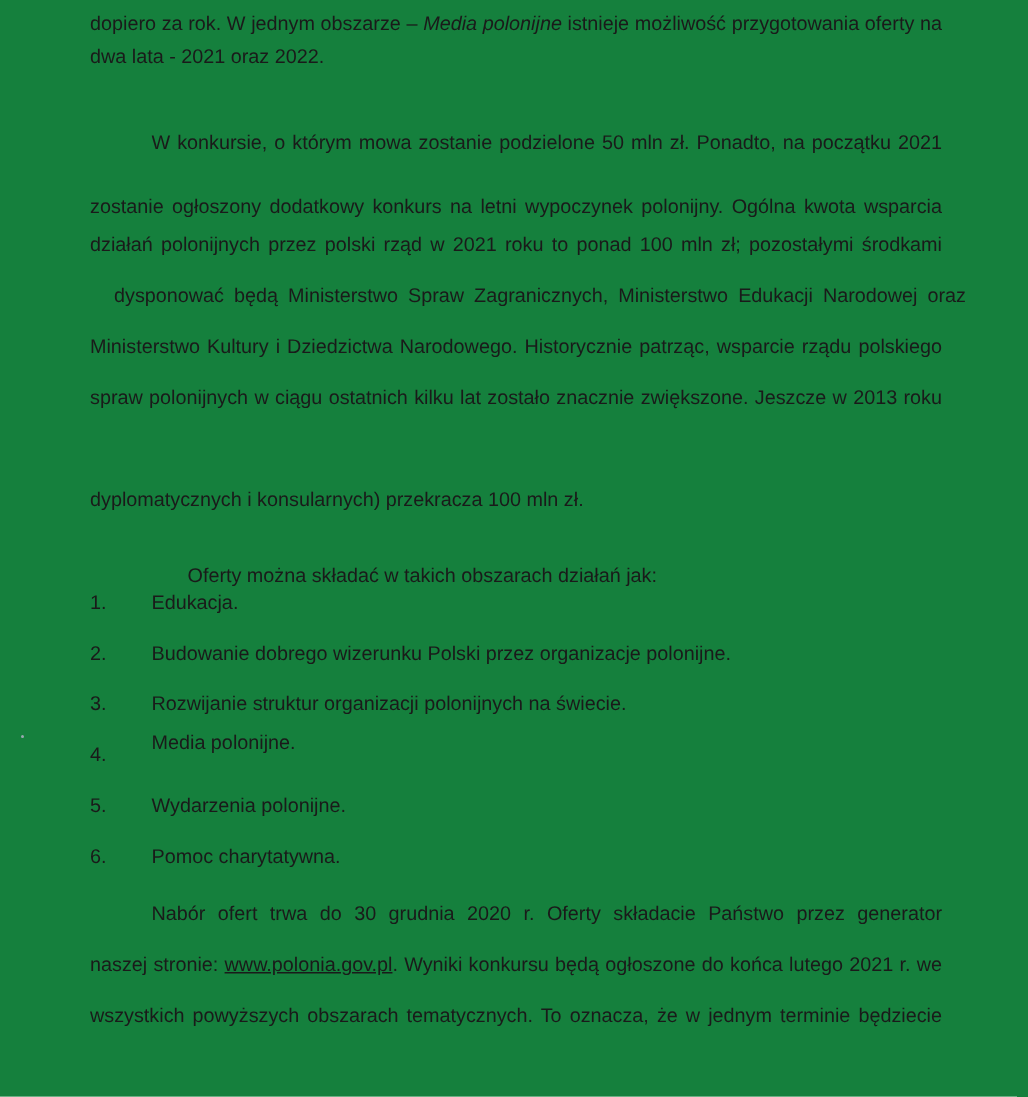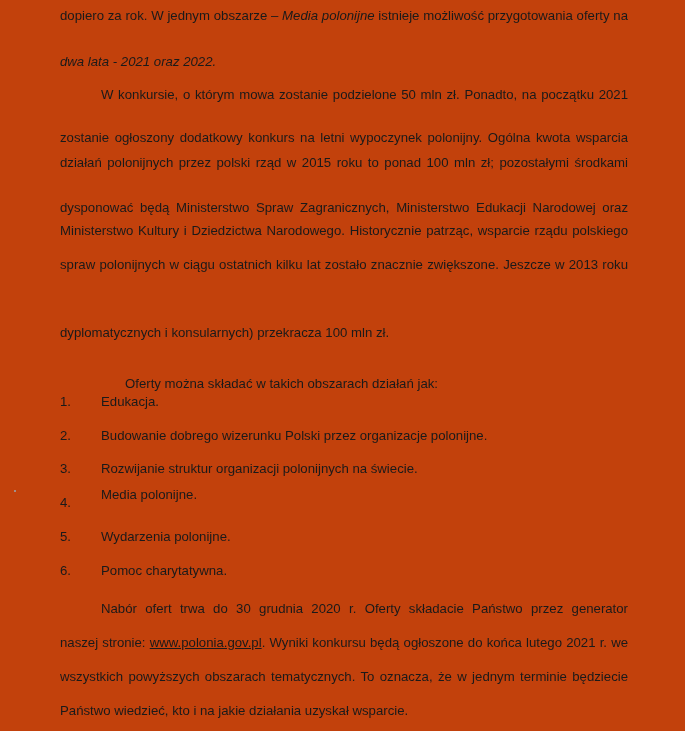--- a/index.html
+++ b/index.html
@@ -15,21 +15,21 @@
     font-family: "Liberation Sans", sans-serif;
     color: #1a1a1a;
     font-size: 13.2px;
   }
   .page {
     position: absolute;
     left: 0;
     top: 0;
     width: 685px;
     height: 731px;
-    background: #c2410c;
+    background: #15803d;
   }
   .line {
     position: absolute;
     left: 60px;
     width: 568px;
     white-space: nowrap;
     line-height: 16px;
   }
   .justify {
     text-align: justify;
@@ -63,26 +63,26 @@
     background: #9aa8b0;
     border-radius: 1px;
   }
 </style>
 </head>
 <body>
 
 <div class="page">
 
   <div class="line justify" style="top:8px;"><span>dopiero za rok. W jednym obszarze – </span><span class="ital">Media polonijne</span><span> istnieje możliwość przygotowania oferty na</span></div>
-  <div class="line" style="top:54px;font-style:italic;">dwa lata - 2021 oraz 2022.</div>
+  <div class="line" style="top:30px;">dwa lata - 2021 oraz 2022.</div>
 
   <div class="line justify indent" style="top:87px;">W konkursie, o którym mowa zostanie podzielone 50 mln zł. Ponadto, na początku 2021 roku</div>
   <div class="line justify" style="top:130px;">zostanie ogłoszony dodatkowy konkurs na letni wypoczynek polonijny. Ogólna kwota wsparcia</div>
-  <div class="line justify" style="top:155px;">działań polonijnych przez polski rząd w 2015 roku to ponad 100 mln zł; pozostałymi środkami</div>
-  <div class="line justify" style="top:200px;">dysponować będą Ministerstwo Spraw Zagranicznych, Ministerstwo Edukacji Narodowej oraz</div>
+  <div class="line justify" style="top:155px;">działań polonijnych przez polski rząd w 2021 roku to ponad 100 mln zł; pozostałymi środkami</div>
+  <div class="line justify" style="top:189px;margin-left:16px;">dysponować będą Ministerstwo Spraw Zagranicznych, Ministerstwo Edukacji Narodowej oraz</div>
   <div class="line justify" style="top:223px;">Ministerstwo Kultury i Dziedzictwa Narodowego. Historycznie patrząc, wsparcie rządu polskiego dla</div>
   <div class="line justify" style="top:257px;">spraw polonijnych w ciągu ostatnich kilku lat zostało znacznie zwiększone. Jeszcze w 2013 roku było</div>
   <div class="line" style="top:325px;">dyplomatycznych i konsularnych) przekracza 100 mln zł.</div>
 
   <div class="line indent" style="top:376px;margin-left:24px;">Oferty można składać w takich obszarach działań jak:</div>
 
   <div>
     <div>
       <span class="list-num" style="top:394px;">1.</span>
       <span class="list-text" style="top:394px;">Edukacja.</span>
@@ -105,16 +105,15 @@
     </div>
     <div>
       <span class="list-num" style="top:563px;">6.</span>
       <span class="list-text" style="top:563px;">Pomoc charytatywna.</span>
     </div>
   </div>
 
   <div class="line justify indent" style="top:601px;">Nabór ofert trwa do 30 grudnia 2020 r. Oferty składacie Państwo przez generator dostępny na</div>
   <div class="line justify" style="top:635px;"><span>naszej stronie: </span><a class="link">www.polonia.gov.pl</a><span>. Wyniki konkursu będą ogłoszone do końca lutego 2021 r. we</span></div>
   <div class="line justify" style="top:669px;">wszystkich powyższych obszarach tematycznych. To oznacza, że w jednym terminie będziecie</div>
-  <div class="line" style="top:703px;">Państwo wiedzieć, kto i na jakie działania uzyskał wsparcie.</div>
 
   <div class="speck" style="left:14px; top:490px;"></div>
 </div>
 
 </body></html>

